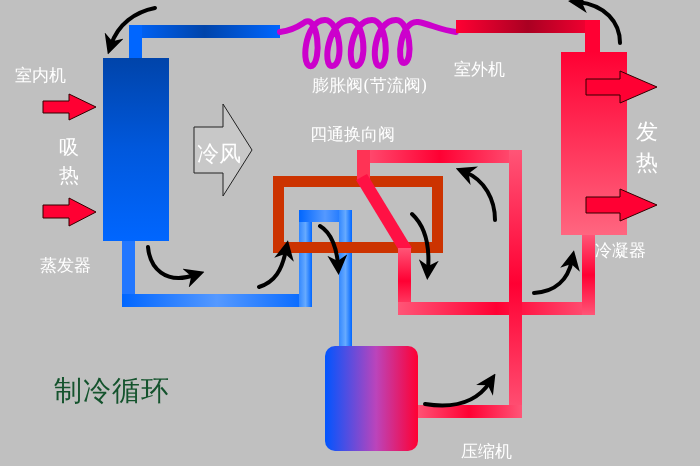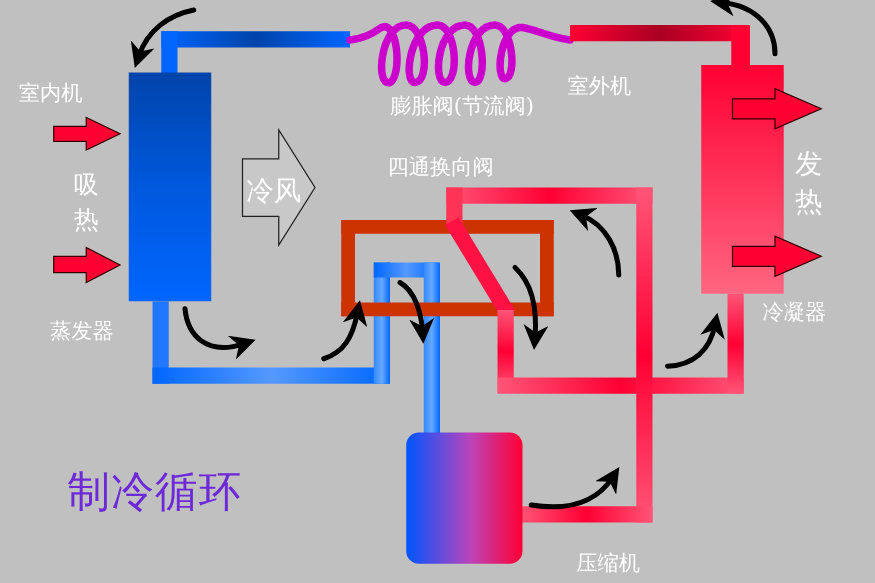--- a/index.html
+++ b/index.html
@@ -1,20 +1,20 @@
 <!DOCTYPE html>
 <html><head>
 <meta charset="utf-8">
 <style>
   html,body{margin:0;padding:0;}
   body{width:700px;height:466px;background:#c0c0c0;position:relative;overflow:hidden;font-family:"DejaVu Serif","Liberation Serif",serif;}
   .lbl{position:absolute;color:#ffffff;font-size:17px;white-space:nowrap;line-height:1;}
   .vlbl{position:absolute;color:#ffffff;font-size:20px;line-height:1.35;width:22px;text-align:center;}
   svg{position:absolute;left:0;top:0;}
-  .title{position:absolute;color:#6d28d9;font-size:34px;line-height:1;letter-spacing:1px;}
+  .title{position:absolute;color:#14532d;font-size:28px;line-height:1;letter-spacing:1px;}
 </style>
 </head>
 <body>
 
 <svg width="700" height="466" viewBox="0 0 700 466">
   <defs>
     <linearGradient id="evapGrad" x1="0" y1="0" x2="0" y2="1">
       <stop offset="0" stop-color="#0044aa"></stop>
       <stop offset="0.5" stop-color="#0058dd"></stop>
       <stop offset="1" stop-color="#0066ff"></stop>
@@ -141,15 +141,15 @@
 <div class="lbl" style="left:15px;top:67px;">室内机</div>
 <div class="vlbl" style="left:58px;top:134px;">吸</div>
 <div class="vlbl" style="left:58px;top:162px;">热</div>
 <div class="lbl" style="left:40px;top:257px;">蒸发器</div>
 <div class="lbl" style="left:197px;top:143px;font-size:22px;">冷风</div>
 <div class="lbl" style="left:312px;top:77px;">膨胀阀(节流阀)</div>
 <div class="lbl" style="left:310px;top:126px;">四通换向阀</div>
 <div class="lbl" style="left:454px;top:61px;">室外机</div>
 <div class="vlbl" style="left:636px;top:117px;font-size:22px;">发</div>
 <div class="vlbl" style="left:636px;top:148px;font-size:22px;">热</div>
-<div class="lbl" style="left:610px;top:242px;text-align:right;">冷凝器</div>
+<div class="lbl" style="left:595px;top:242px;text-align:right;">冷凝器</div>
 <div class="lbl" style="left:432px;top:443px;margin-left:29px;">压缩机</div>
 <div class="title" style="left:54px;top:377px;">制冷循环</div>
 
 </body></html>

